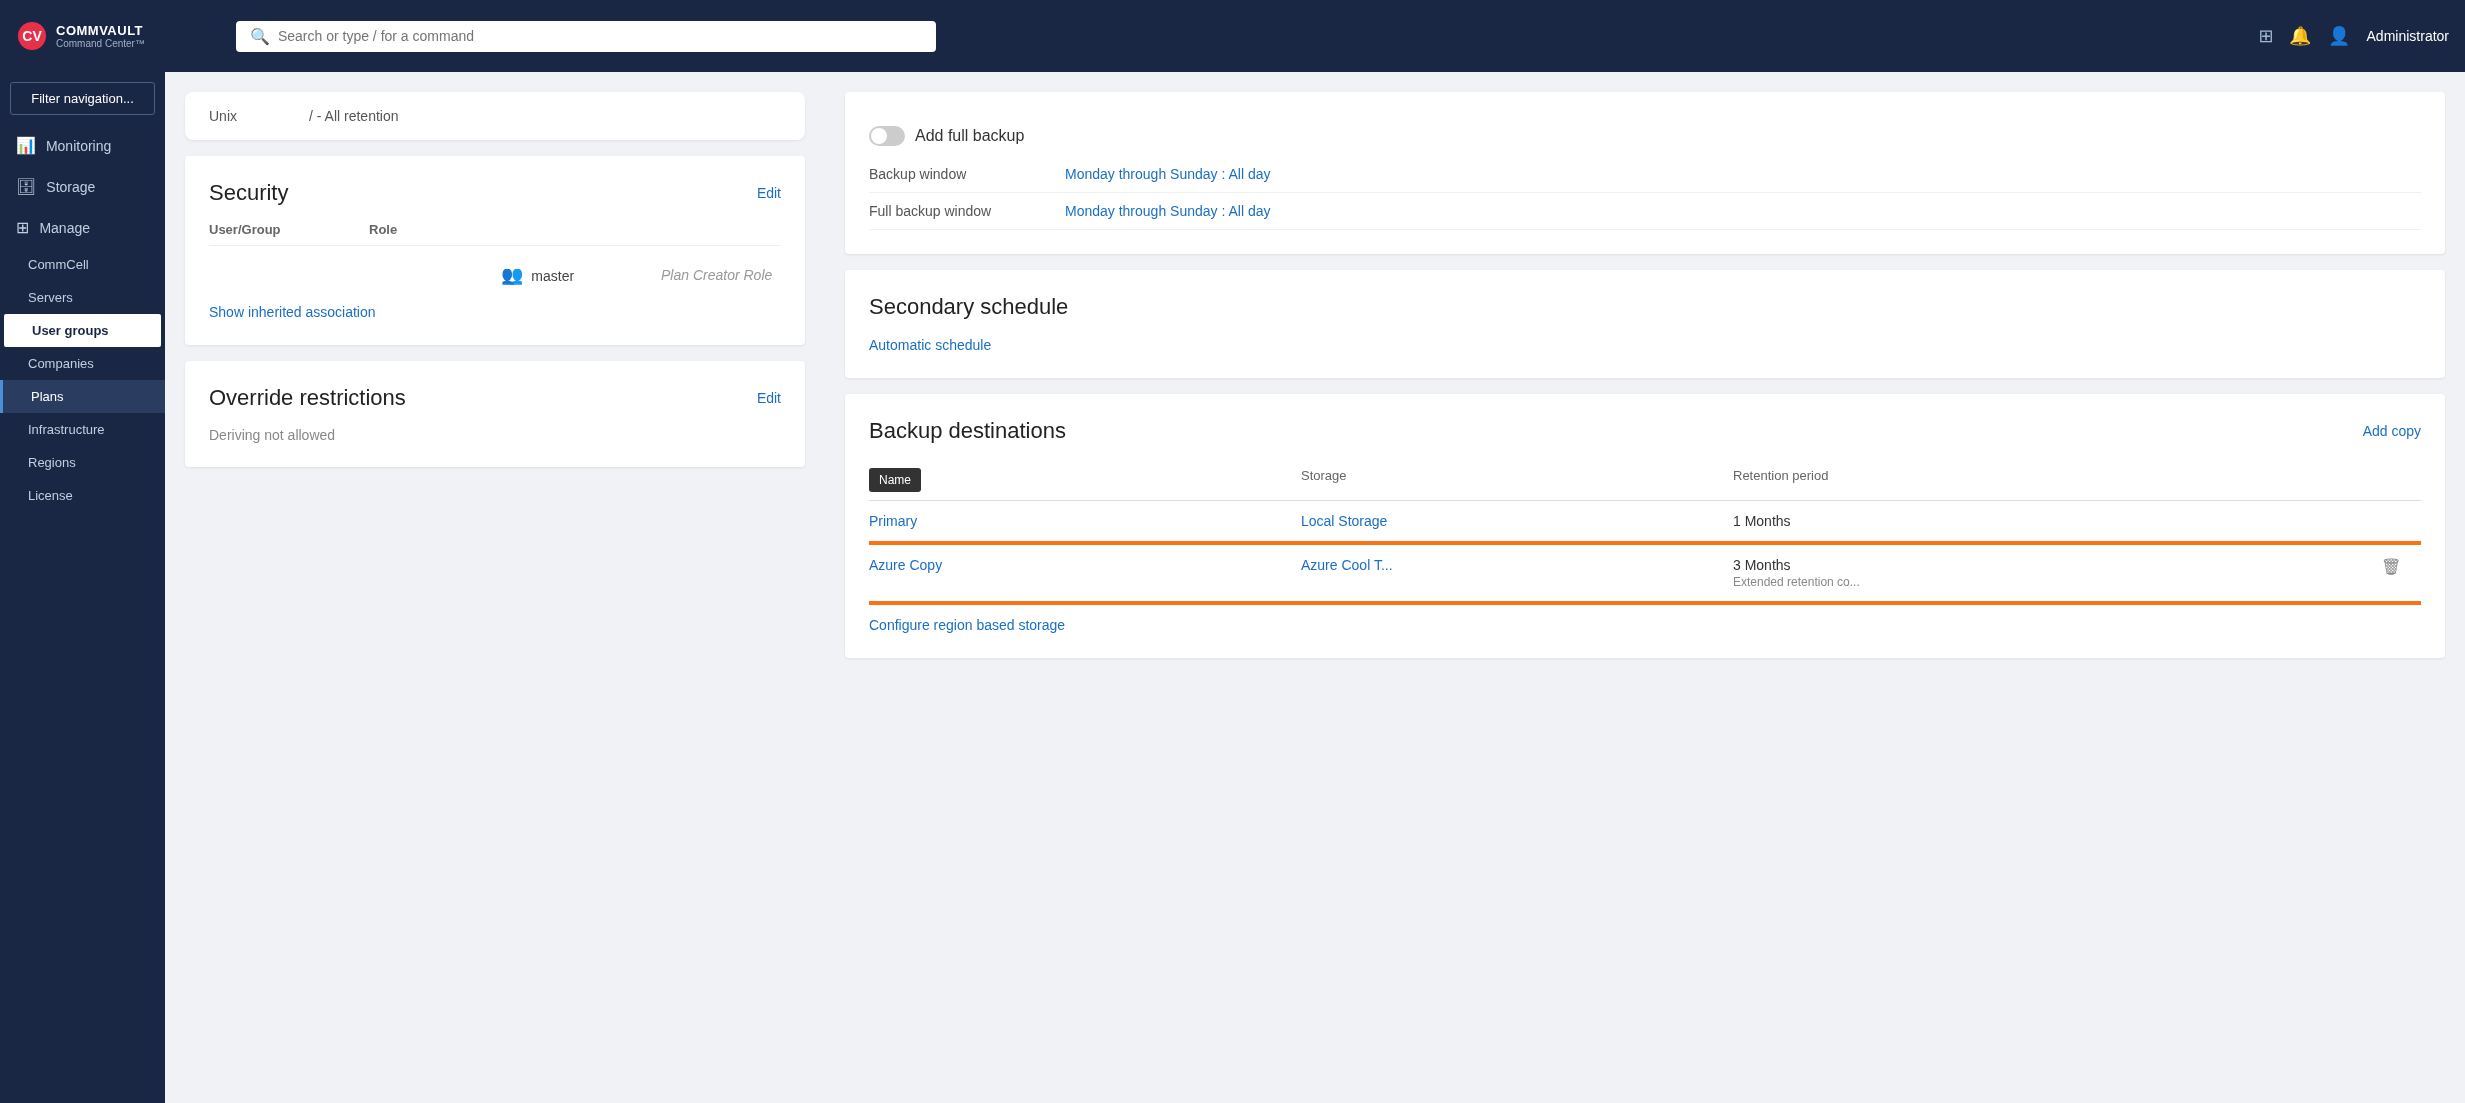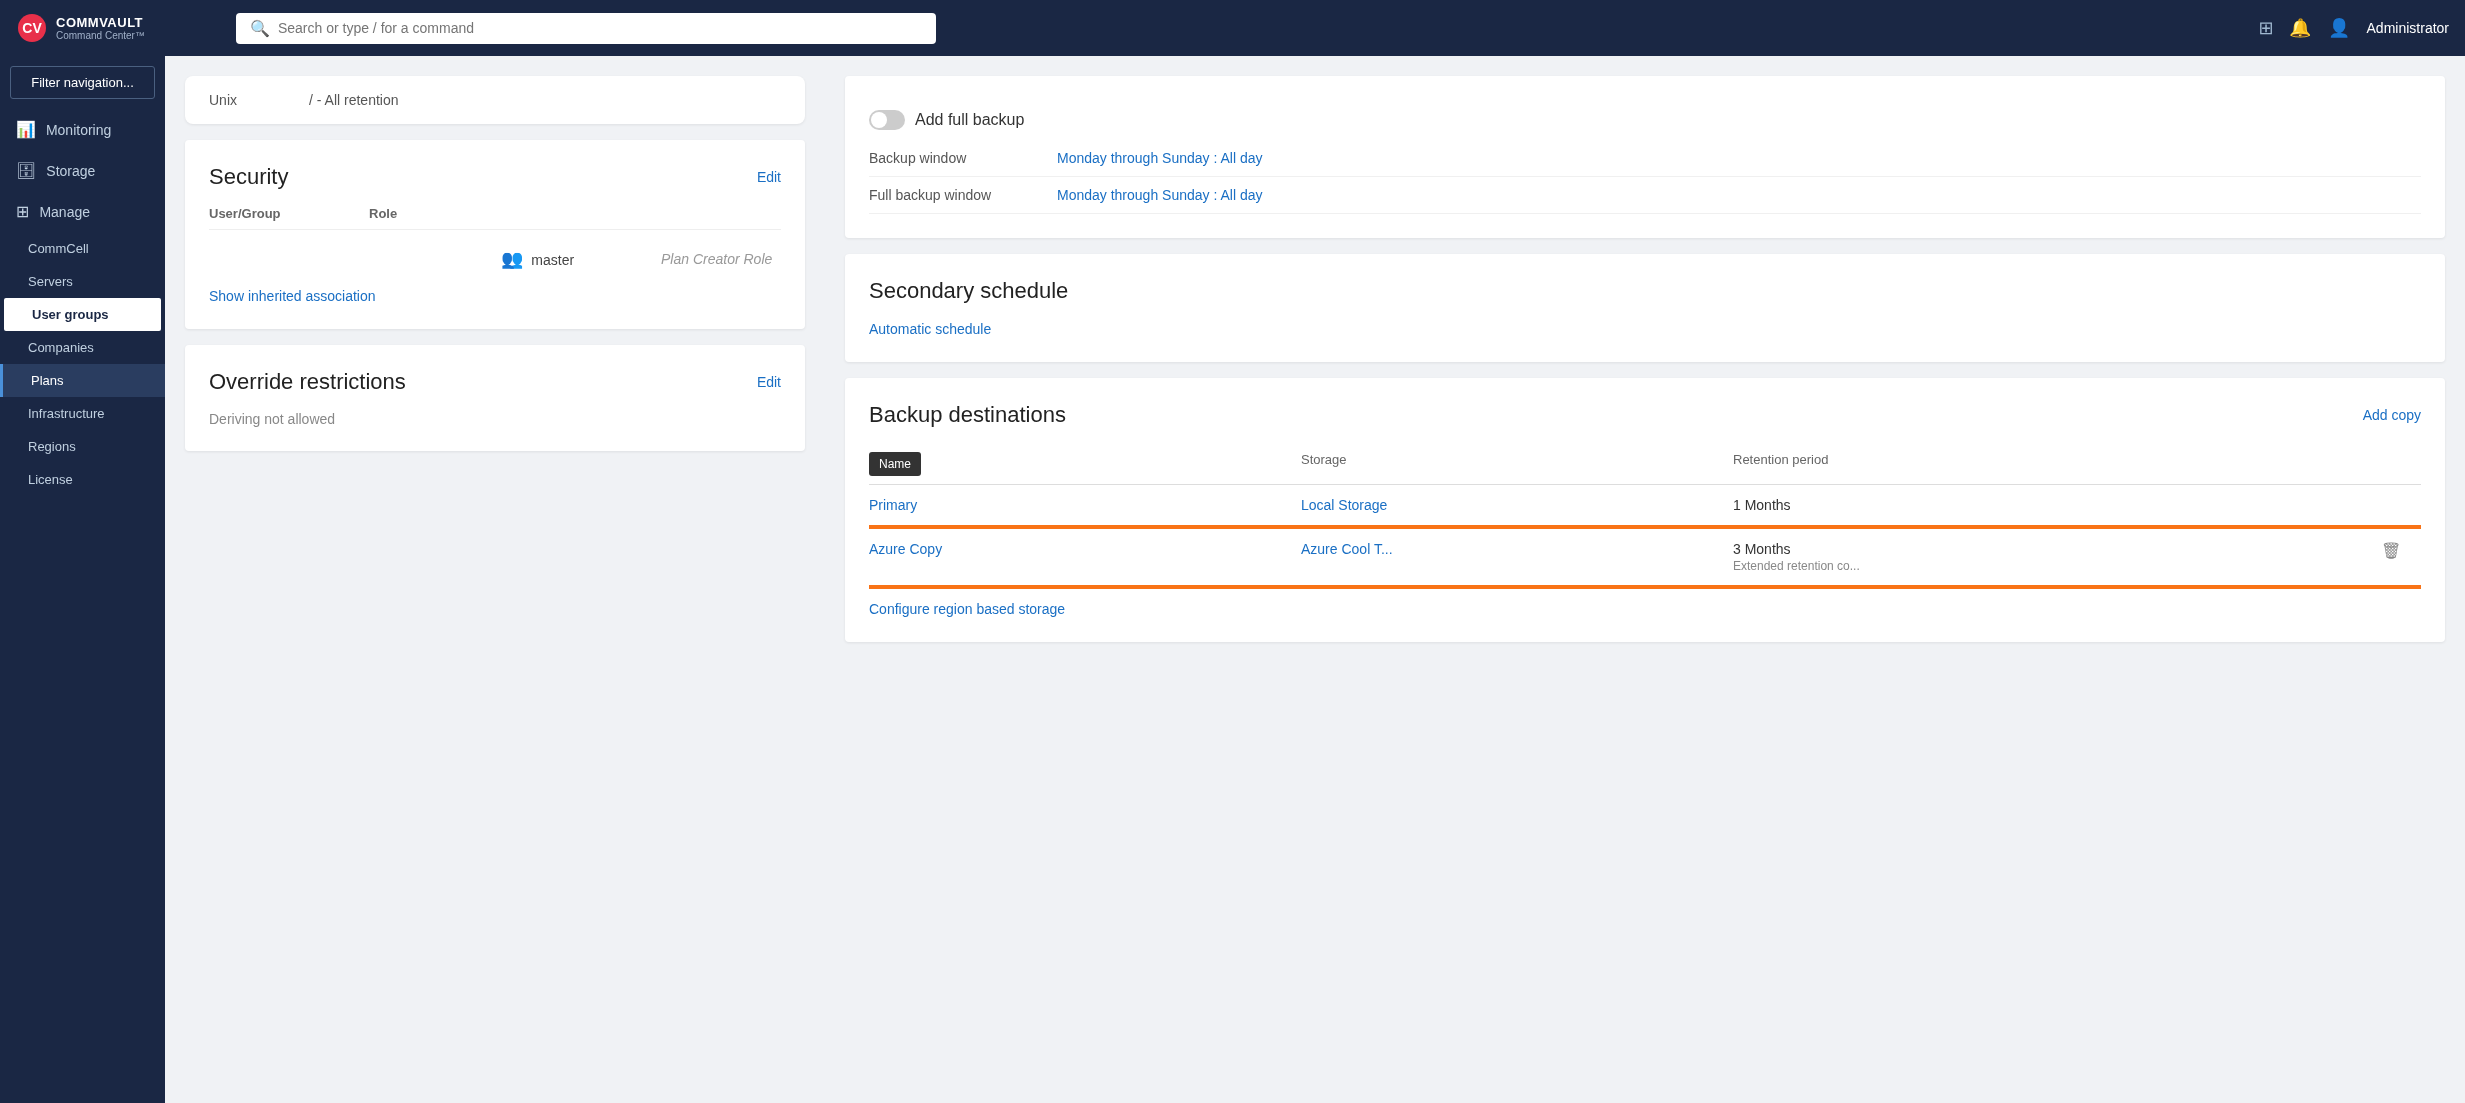--- a/index.html
+++ b/index.html
@@ -3,21 +3,21 @@
   <meta charset="utf-8">
   <style>
     * { box-sizing: border-box; margin: 0; padding: 0; }
     body { font-family: 'Segoe UI', Arial, sans-serif; background: #f0f2f5; color: #333; display: flex; flex-direction: column; height: 100vh; overflow: hidden; }
 
     
     .header {
       display: flex;
       align-items: center;
       background: #1a2744;
-      height: 56px;
+      height: 72px;
       padding: 0 16px;
       z-index: 100;
       flex-shrink: 0;
     }
     .logo-area {
       display: flex;
       align-items: center;
       gap: 8px;
       min-width: 200px;
     }
@@ -226,21 +226,21 @@
       display: inline-block;
     }
 
     
     .deriving-text { font-size: 14px; color: #888; }
 
     
     .window-row {
       display: flex;
       align-items: baseline;
-      gap: 28px;
+      gap: 36px;
       padding: 10px 0;
       border-bottom: 1px solid #f0f0f0;
     }
     .window-label { font-size: 14px; color: #555; min-width: 160px; }
     .window-value { font-size: 14px; color: #1a6fc4; cursor: pointer; }
 
     .toggle-row {
       display: flex;
       align-items: center;
       gap: 10px;

